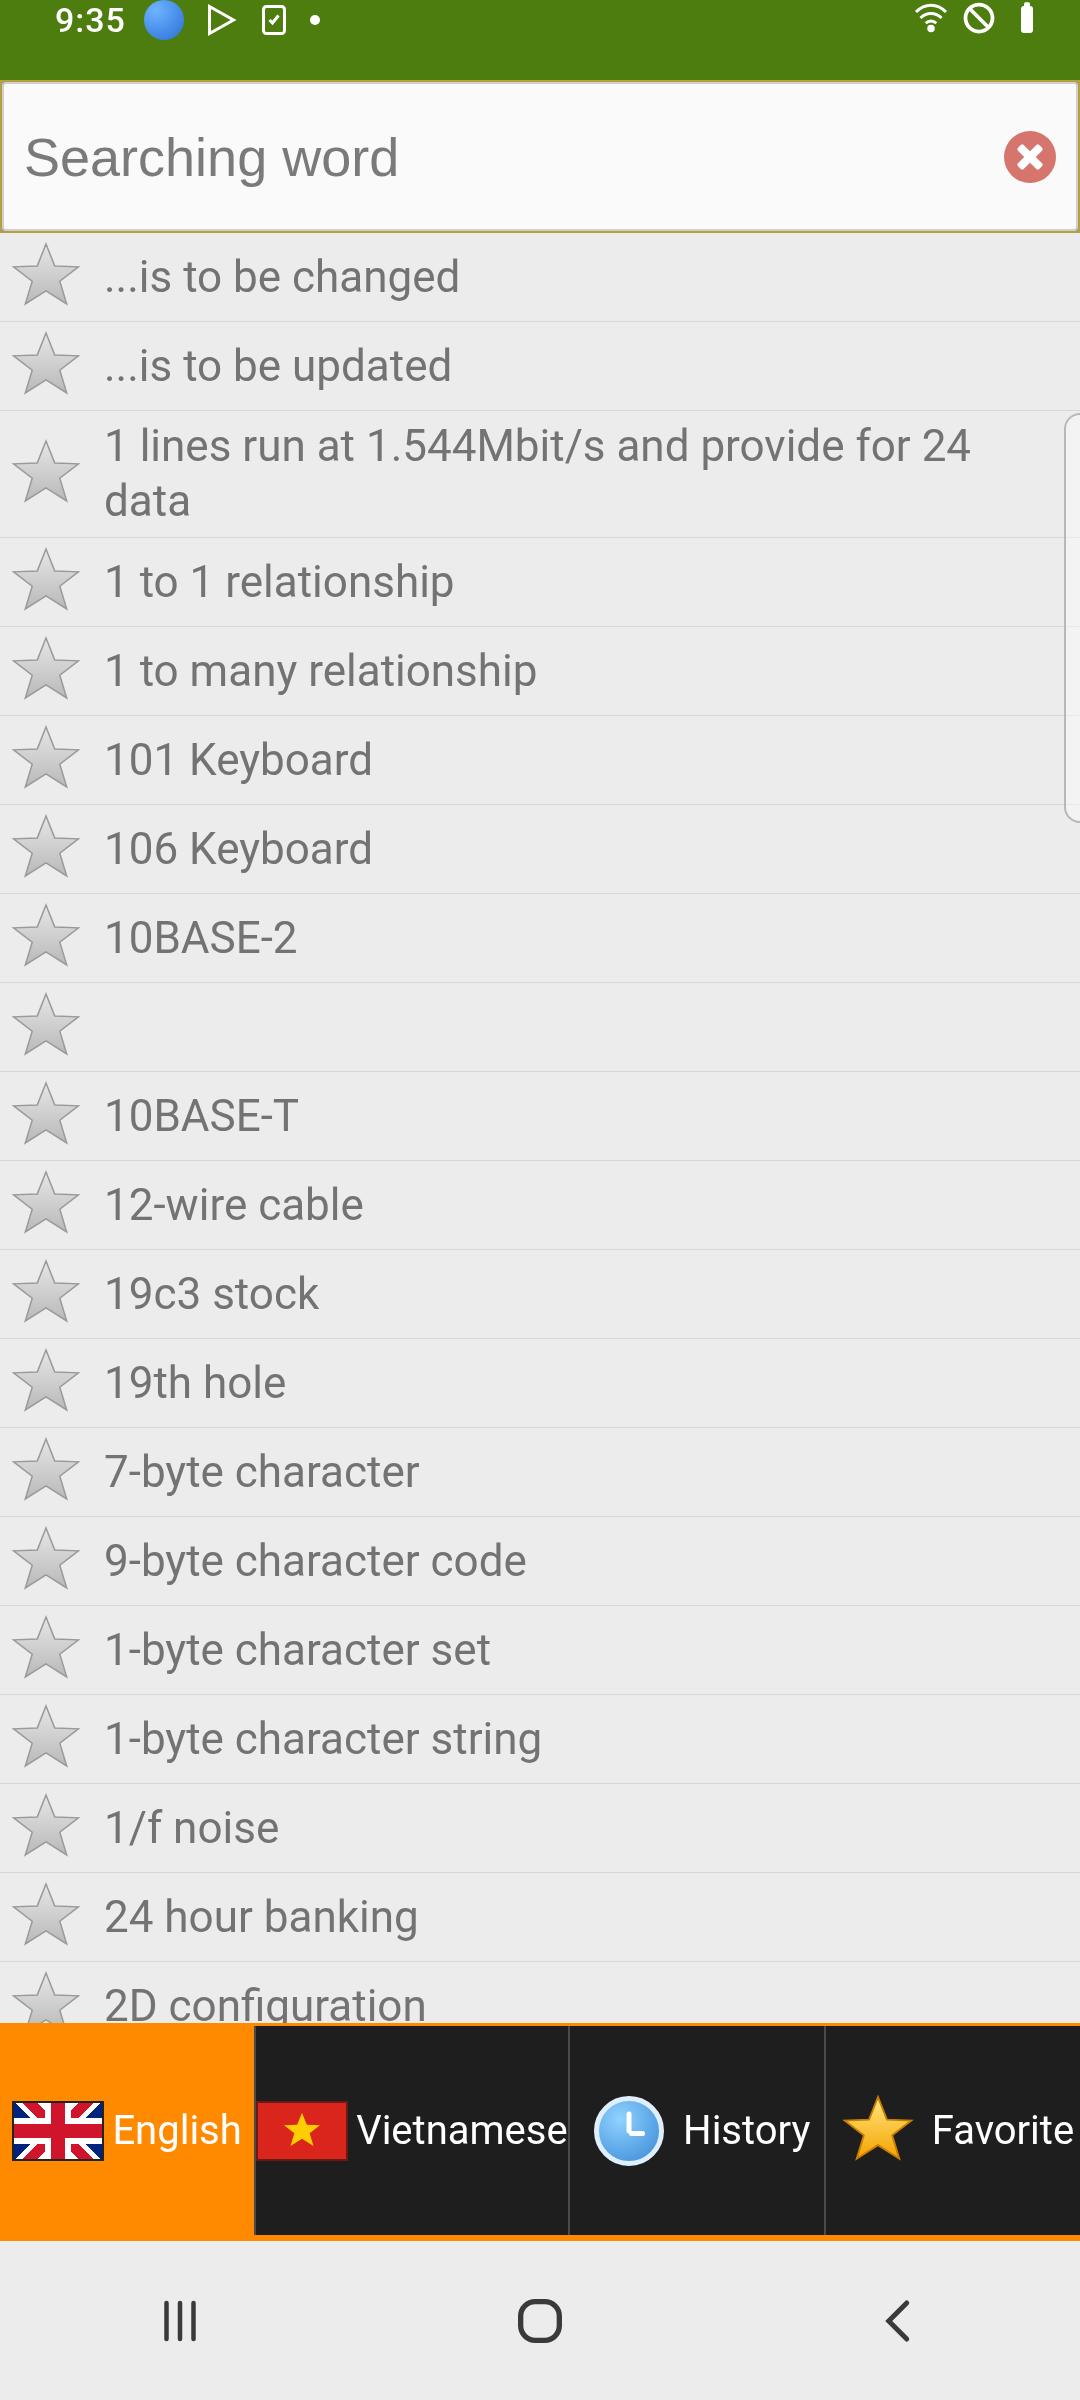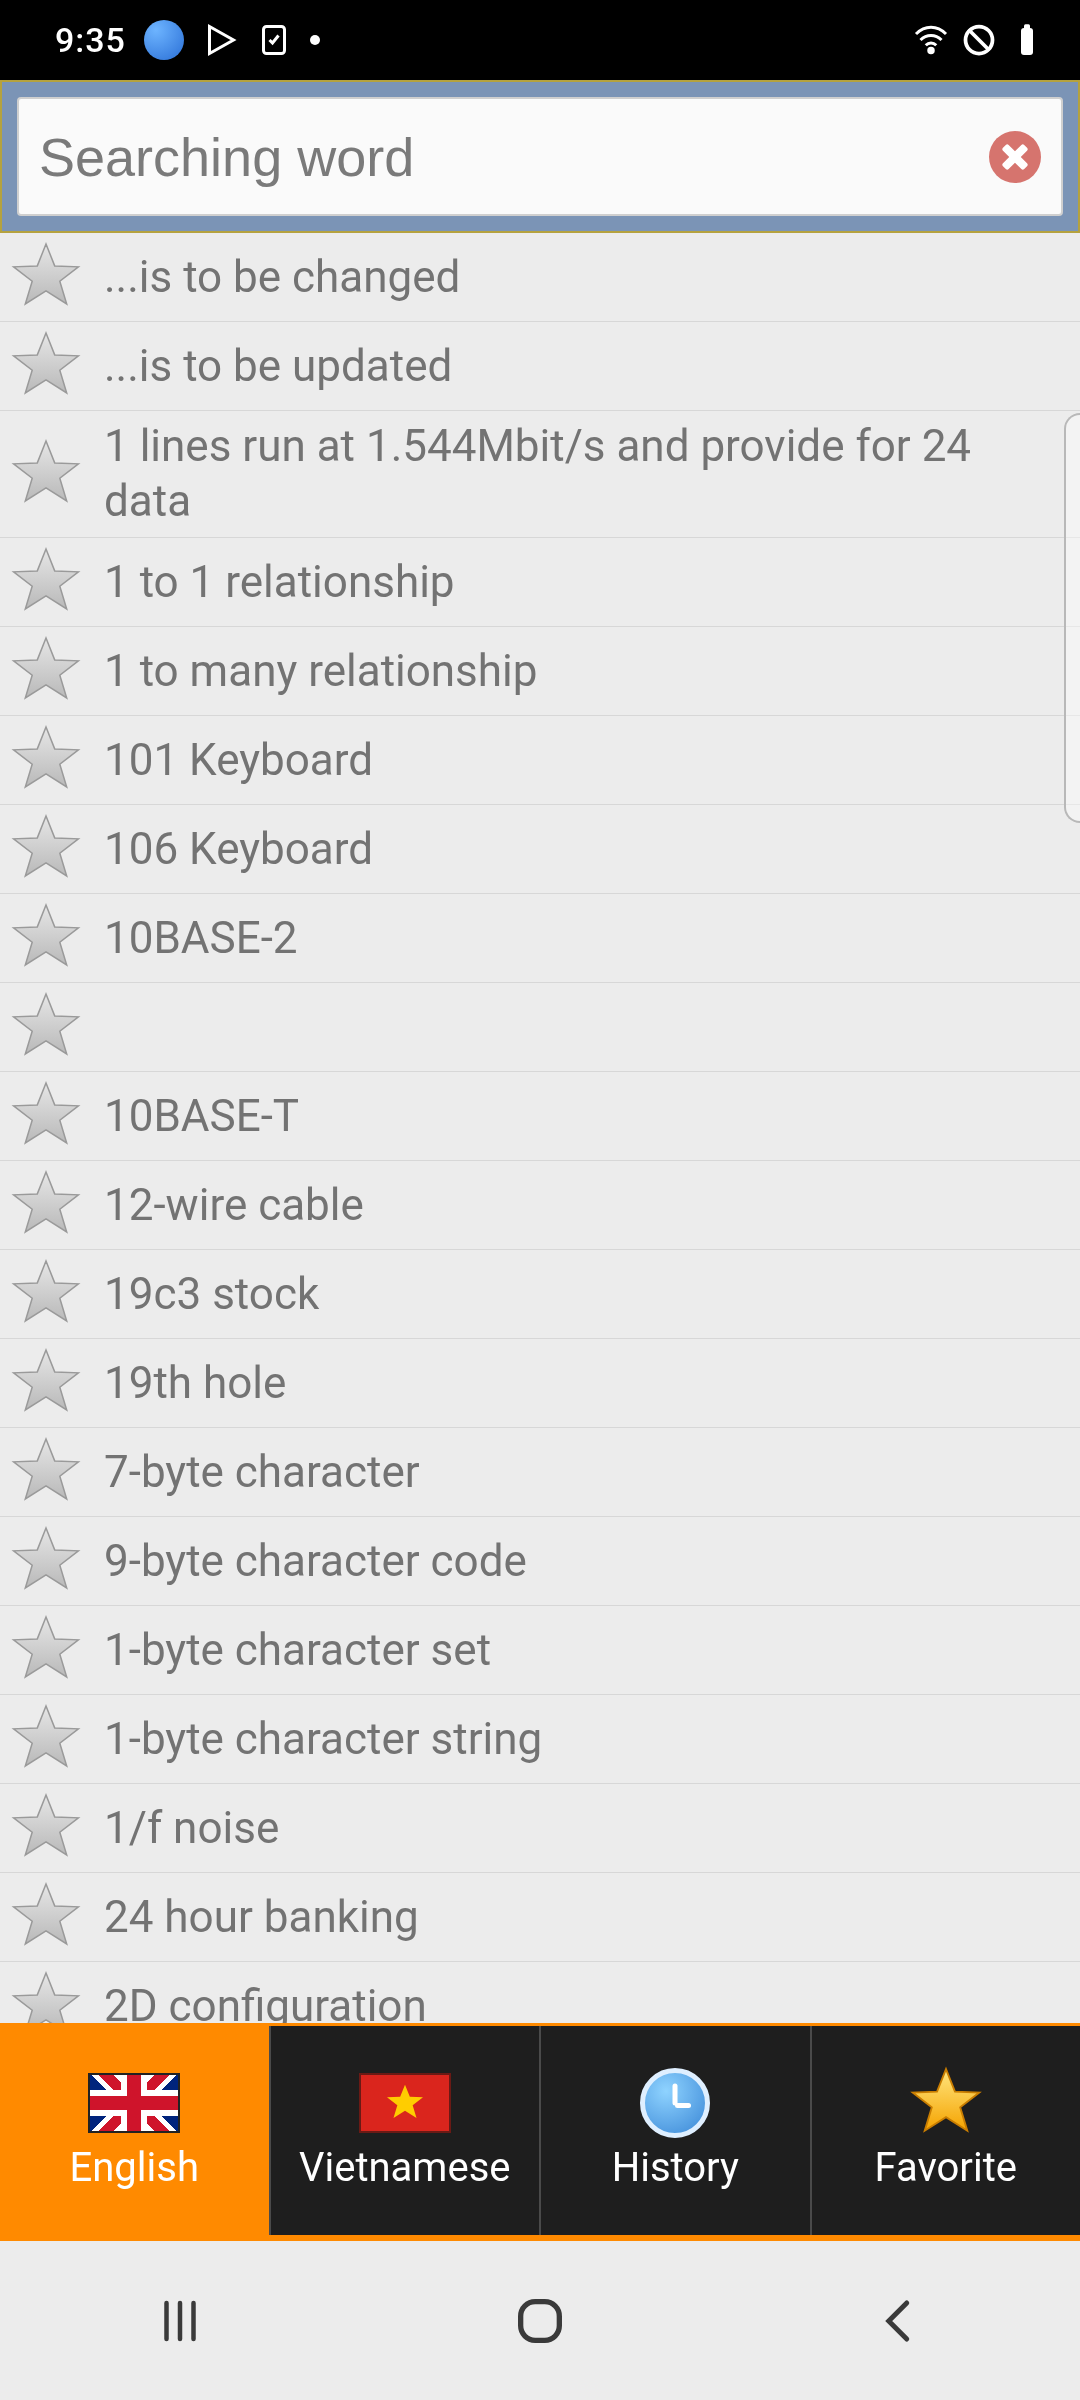--- a/index.html
+++ b/index.html
@@ -7,45 +7,44 @@
     width: 1080px;
     height: 2400px;
     font-family: -apple-system, Roboto, "Helvetica Neue", Arial, sans-serif;
     background: #e8e8e8;
     overflow: hidden;
   }
 
   
   .status-bar {
     height: 80px;
-    background: #000000;
+    background: #4d7c0f;
     color: #fff;
     display: flex;
-    align-items: center;
+    align-items: flex-start;
     padding: 0 35px 0 55px;
     font-size: 34px;
     font-weight: 400;
   }
   .status-left { display: flex; align-items: center; gap: 18px; }
   .status-right { margin-left: auto; display: flex; align-items: center; gap: 12px; }
   .status-icon { width: 36px; height: 36px; display: flex; align-items: center; justify-content: center; }
   .clock { font-weight: 500; letter-spacing: 1px; }
   .pill-blue {
     width: 40px; height: 40px; border-radius: 50%;
     background: radial-gradient(circle at 30% 25%, #6db4ff, #2a6fd6);
     display:flex;align-items:center;justify-content:center;color:#fff;font-size:16px;font-weight:700;
   }
   .dot { width: 10px; height: 10px; border-radius: 50%; background: #fff; }
 
   
   .search-wrap {
     height: 153px;
     background: #7b94b6;
     border: 2px solid #b5a23e;
-    padding: 15px;
     display: flex;
     align-items: flex-start;
   }
   .search-box {
     flex: 1;
     height: 100%;
     background: #fafafa;
     border: 2px solid #cfcfcf;
     border-radius: 4px;
     display: flex;
@@ -120,21 +119,21 @@
   .tabs {
     height: 218px;
     display: flex;
     background: #1e1e1e;
     border-top: 3px solid #ff8a00;
     border-bottom: 6px solid #ff8a00;
   }
   .tab {
     flex: 1;
     display: flex;
-    flex-direction: column;
+    flex-direction: row;
     align-items: center;
     justify-content: center;
     gap: 8px;
     color: #fff;
     font-size: 40px;
     border-right: 2px solid #4a4a4a;
   }
   .tab:last-child { border-right: none; }
   .tab.active { background: #ff8a00; color:#fff; }
   .tab .icon { width: 92px; height: 66px; display:flex;align-items:center;justify-content:center; }

